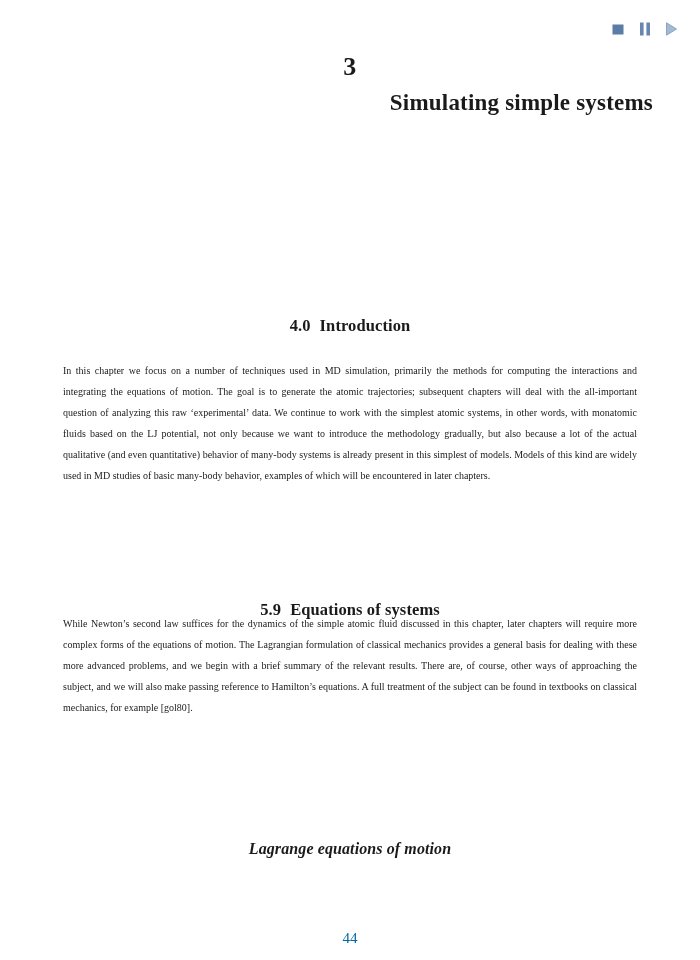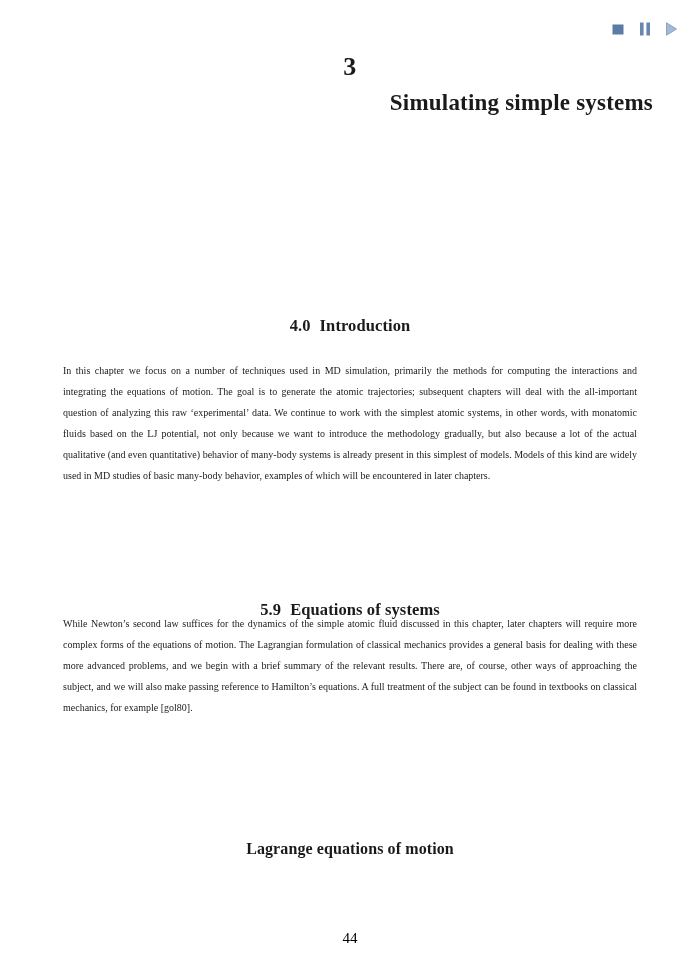--- a/index.html
+++ b/index.html
@@ -69,20 +69,21 @@
     font-size: 16.5px;
     font-weight: bold;
     letter-spacing: 0.1px;
   }
   .section-heading .num { margin-right: 9px; }
 
   .subsection-heading {
     text-align: center;
     font-size: 16px;
     font-weight: bold;
+    font-style: italic;
     letter-spacing: 0.1px;
   }
 
   p.body {
     font-size: 10px;
     line-height: 20.9px;
     text-align: justify;
     text-justify: inter-word;
     margin: 16px;
     hyphens: manual;
@@ -96,21 +97,21 @@
   .blk-sub  { position: absolute; top: 840px;  left: 0; width: 606px; }
   .blk-p3   { position: absolute; top: 867px;  left: 0; width: 606px; }
 
   .page-number {
     position: absolute;
     top: 930px;
     left: 0;
     width: 606px;
     text-align: center;
     font-size: 15px;
-    color: #000000;
+    color: #0369a1;
   }
 </style>
 </head>
 <body>
 
 <div class="media-controls">
 
   <span class="ctrl">
     <svg width="13" height="13" viewBox="0 0 13 13">
       <rect x="0.5" y="1.5" width="11" height="10" fill="#4d71a0"></rect>

